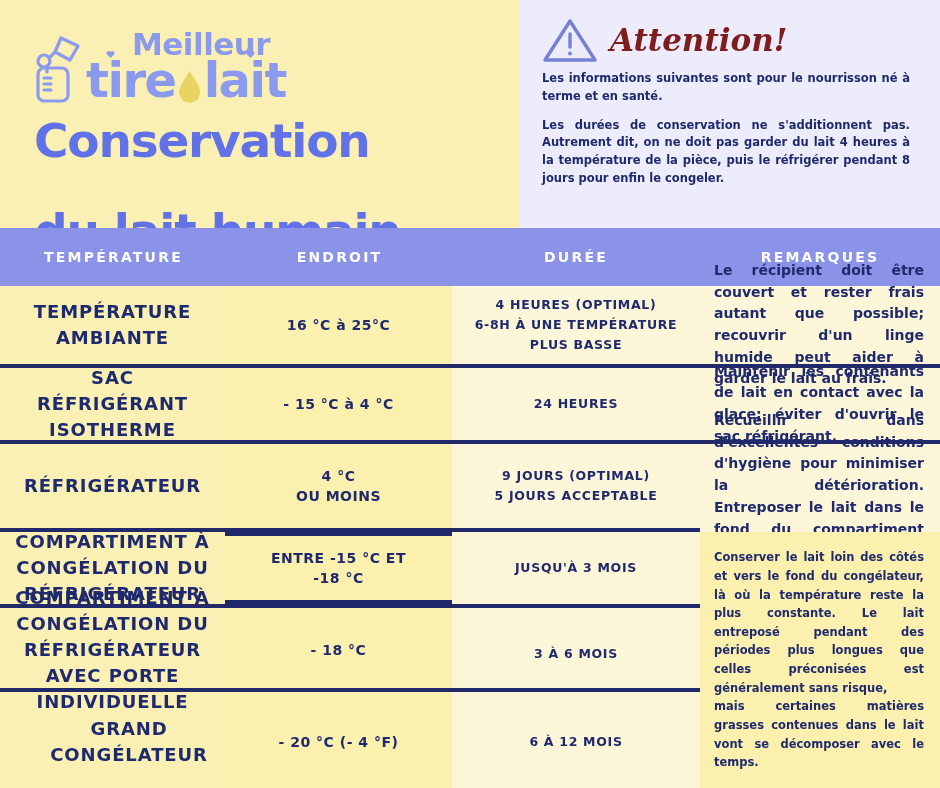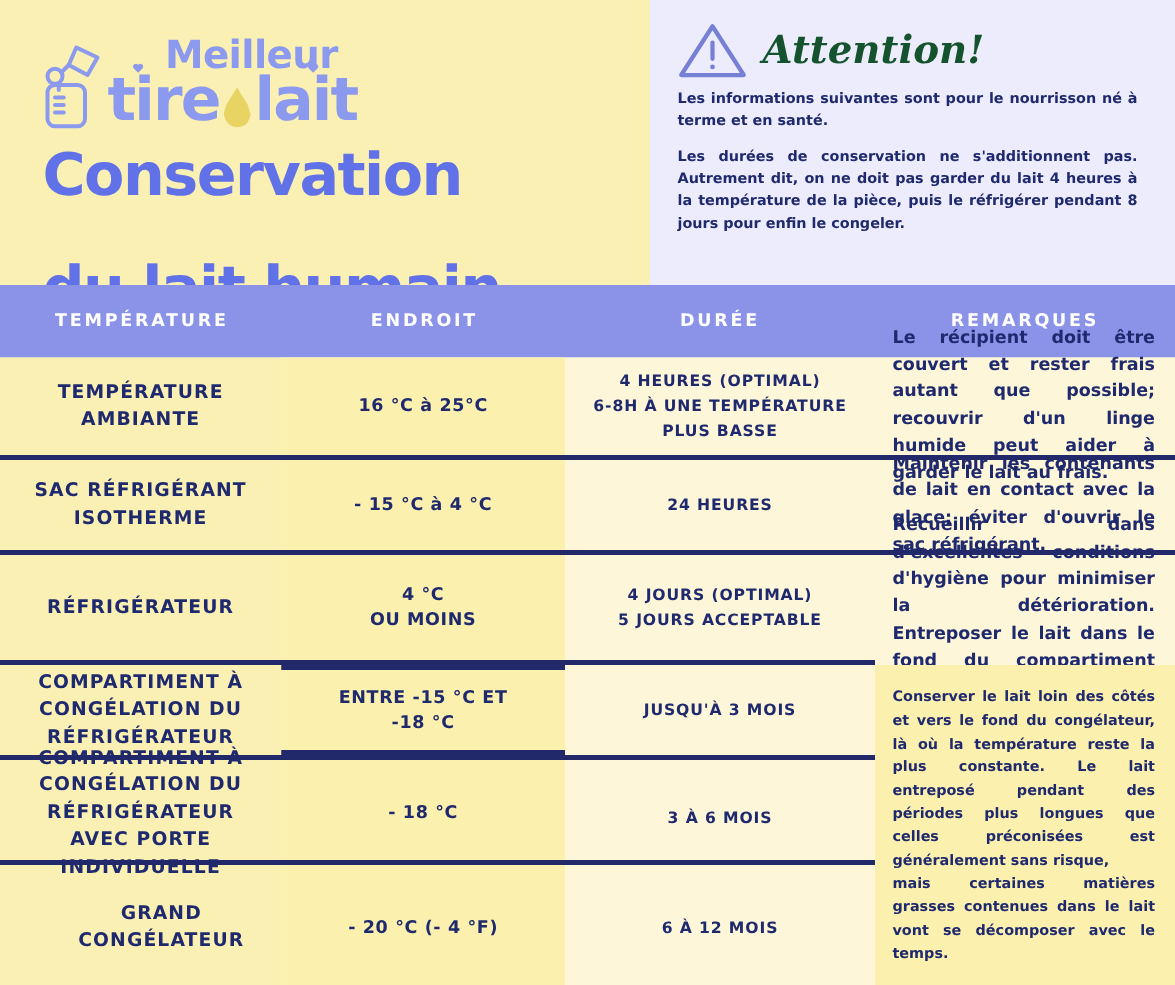--- a/index.html
+++ b/index.html
@@ -126,21 +126,21 @@
     margin-bottom: 6px;
   }
 
   #warning-icon { width: 56px; height: 48px; flex: 0 0 auto; }
 
   #attention-title {
     font-family: "DejaVu Serif", serif;
     font-style: italic;
     font-weight: 700;
     font-size: 31px;
-    color: #14532d;
+    color: #7f1d1d;
   }
 
   .attn-para {
     font-family: "DejaVu Sans", sans-serif;
     font-size: 11.5px;
     font-weight: 700;
     color: #1f2a6e;
     line-height: 1.55;
     text-align: justify;
     margin-bottom: 11px;
@@ -221,21 +221,21 @@
     display: flex;
     align-items: center;
     justify-content: center;
     text-align: center;
     padding: 4px 12px;
     font-family: "DejaVu Sans", sans-serif;
     color: #1f2a6e;
   }
 
   .cell-endroit {
-    font-size: 15px;
+    font-size: 18px;
     font-weight: 700;
     letter-spacing: 0.9px;
     line-height: 1.45;
   }
 
   .cell-temp {
     font-size: 14px;
     font-weight: 700;
     letter-spacing: 0.5px;
     line-height: 1.45;
@@ -414,21 +414,21 @@
               </div>
             </div>
             <div class="cell c2 cell-temp" style="height: 84px;">
               <div>
                 <div>4 °C</div>
                 <div>OU MOINS</div>
               </div>
             </div>
             <div class="cell c3 cell-duree" style="height: 84px;">
               <div>
-                <div>4 JOURS (OPTIMAL)</div>
+                <div>9 JOURS (OPTIMAL)</div>
                 <div>5 JOURS ACCEPTABLE</div>
               </div>
             </div>
             <div class="cell c4 cell-remarques" style="height: 84px;">
               <div>
                 <div>Recueillir dans d'excellentes conditions d'hygiène pour minimiser la détérioration. Entreposer le lait dans le fond du compartiment principal du réfrigérateur.</div>
               </div>
             </div>
           </div>
           <div class="row" style="top: 246px; height: 72px;">

